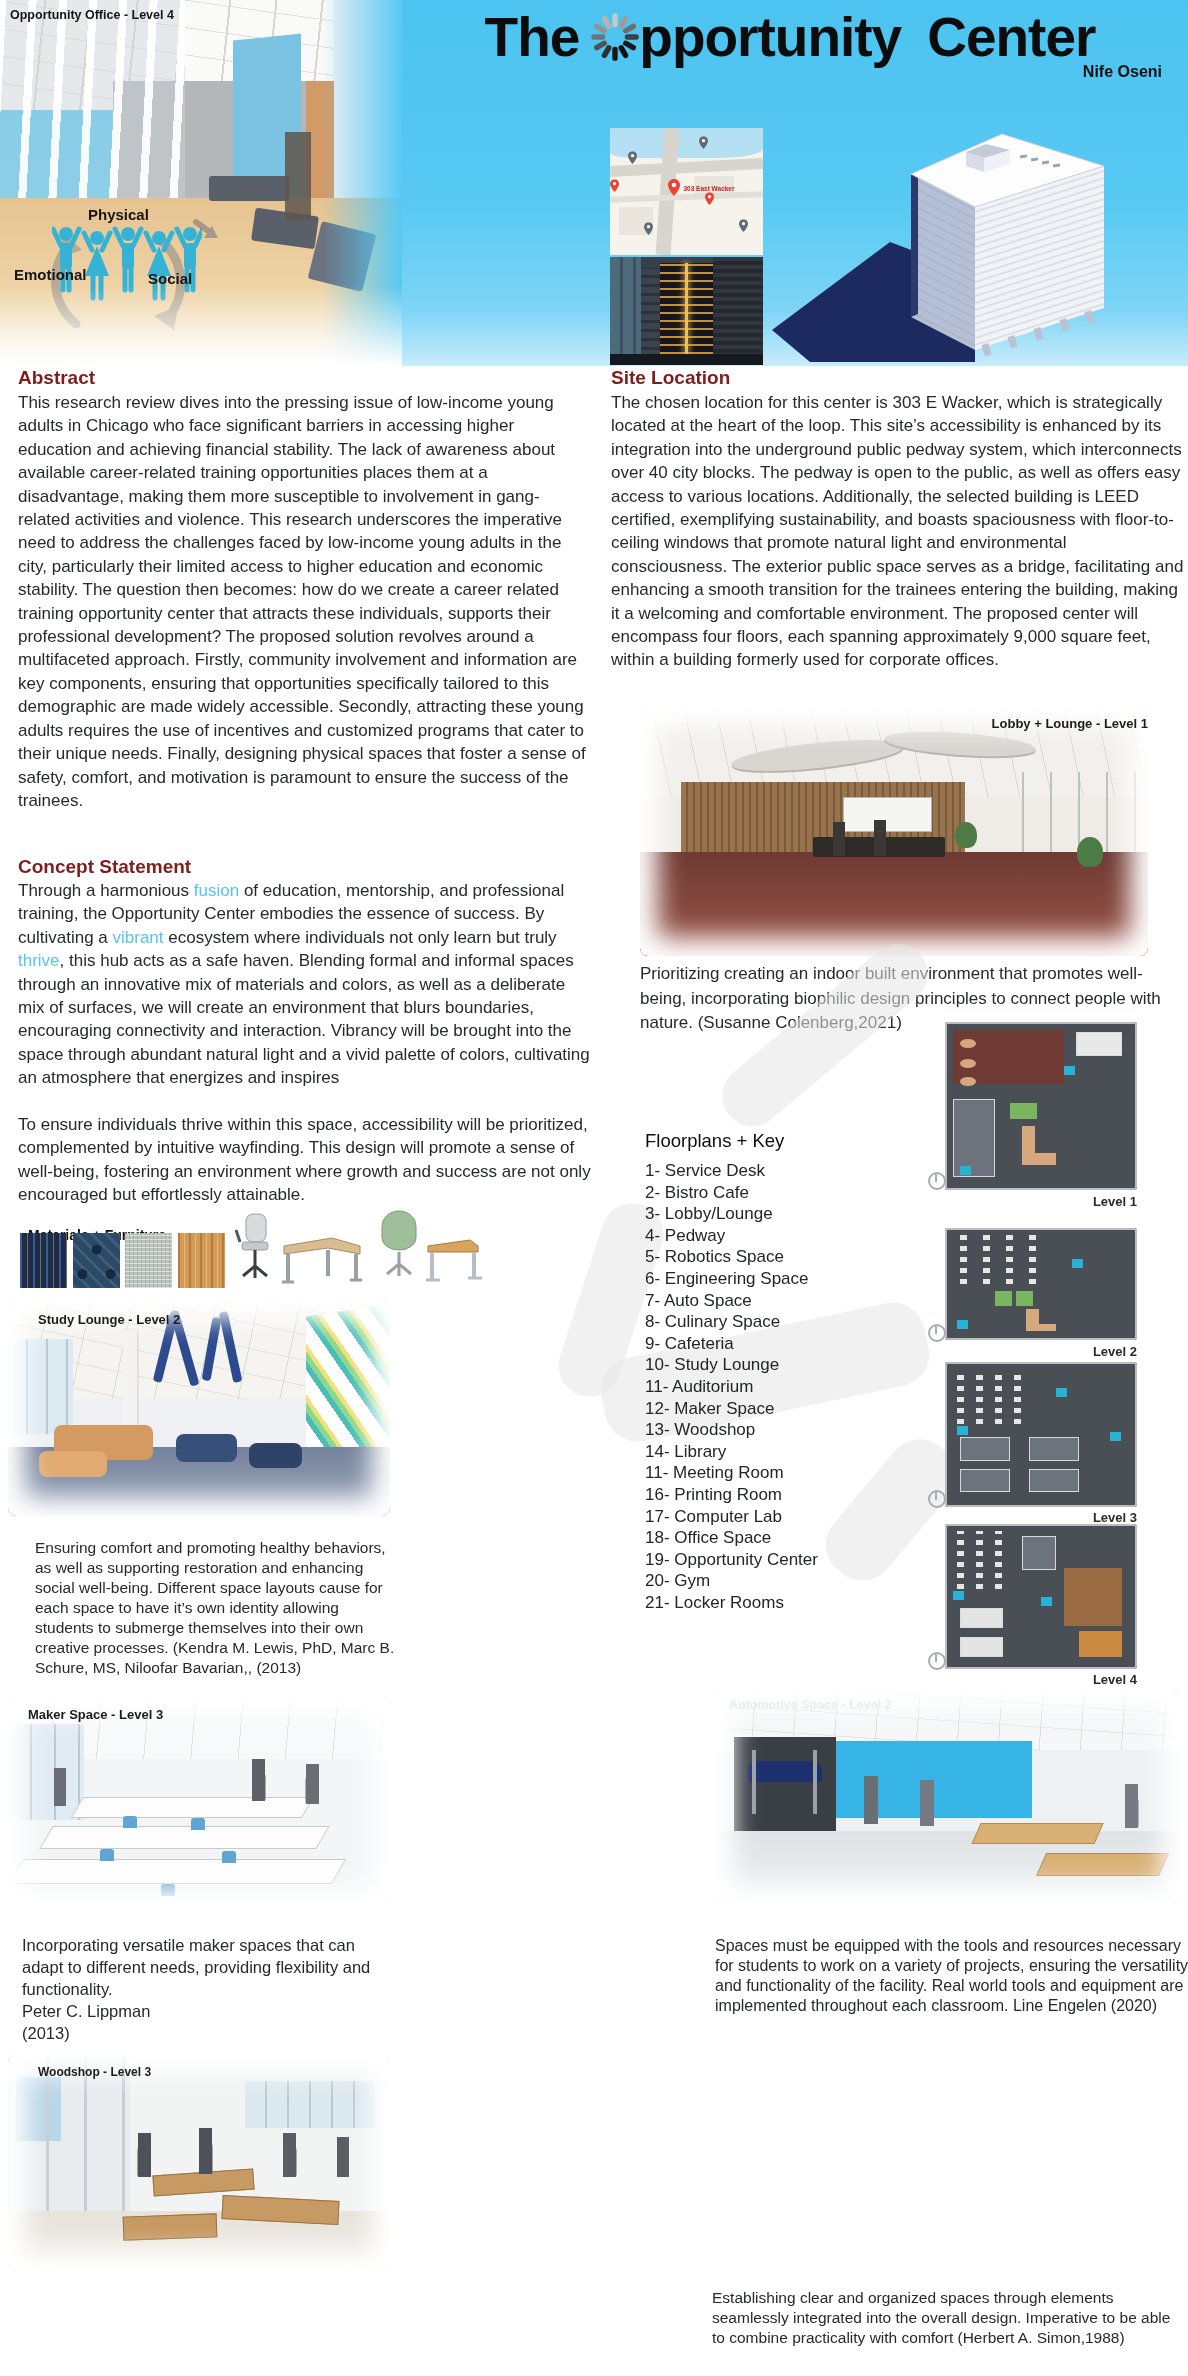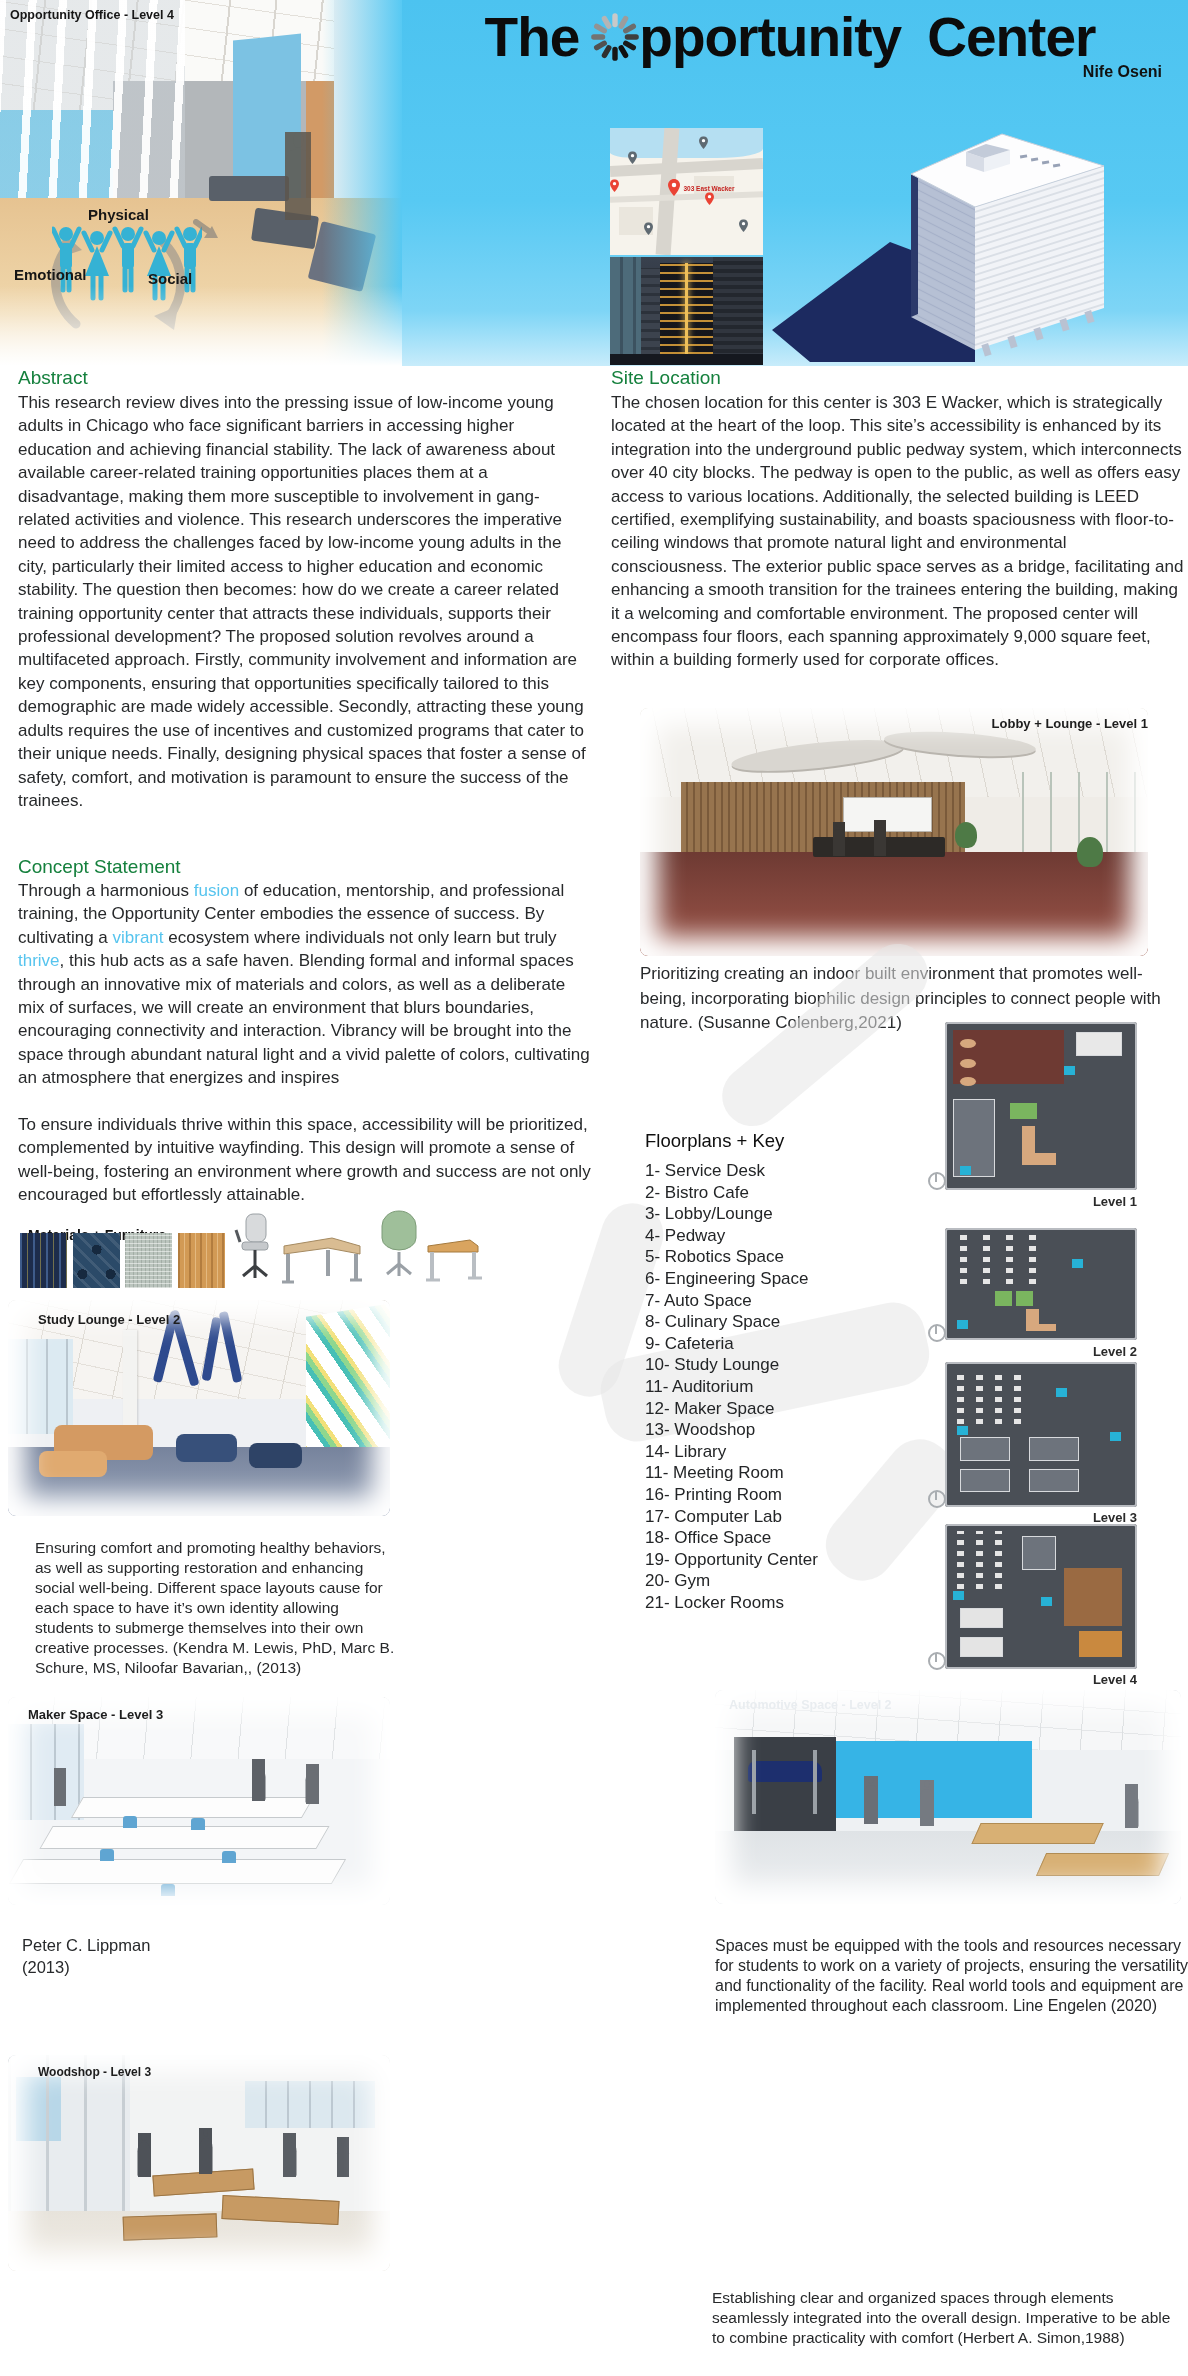--- a/index.html
+++ b/index.html
@@ -44,21 +44,21 @@
   .pin-sm{width:9px;height:13px;}
   .map-pin-label{position:absolute;font-size:6.5px;color:#c5221f;font-weight:700;white-space:nowrap;}
   
   .night{left:610px;top:257px;width:153px;height:108px;background:linear-gradient(180deg,#39414e,#232831);overflow:hidden;}
   .night .bldg{position:absolute;}
   .night .gold{left:33%;top:6%;width:34%;height:84%;background:
       repeating-linear-gradient(0deg,rgba(222,160,54,.85) 0 2px,rgba(20,21,26,.95) 2px 8px);}
   .night .goldline{left:49%;top:6%;width:3px;height:84%;background:#eec05a;box-shadow:0 0 6px 1px rgba(238,192,90,.8);}
   .night .street{left:0;bottom:0;width:100%;height:10%;background:#15181f;}
   
-  .h2{font-size:19px;font-weight:400;color:#15803d;}
+  .h2{font-size:19px;font-weight:700;color:#7f1d1d;}
   .body-txt{font-size:17px;line-height:23.4px;color:#27292b;}
   .hl{color:#56c4ee;}
   .cap-lg{font-size:17px;line-height:24.5px;color:#27292b;}
   .cap-md{font-size:16.5px;line-height:22px;color:#27292b;}
   .cap-sm{font-size:15.5px;line-height:20px;color:#27292b;}
   .img-label{font-size:13px;font-weight:700;color:#1d1d1d;}
   .materials-label{font-size:14px;font-weight:700;color:#111;}
   
   .frame{overflow:hidden;border-radius:8px;}
   .vig{position:absolute;inset:0;border-radius:inherit;pointer-events:none;
@@ -538,20 +538,21 @@
         <b></b>
       </div>
     <div class="sil" style="left:12%;top:34%;width:12px;height:38px;background:#6a6e74;">
         <i></i>
         <b></b>
       </div>
     <div class="vig"></div>
     <div class="abs img-label" style="left:20px;top:10px;">Maker Space - Level 3</div>
   </div>
   <div class="abs cap-md" style="left:22px;top:1934px;width:372px;">
+    <div> Incorporating versatile maker spaces that can adapt to different needs, providing flexibility and functionality.</div>
     <div>Peter C. Lippman</div>
     <div>(2013)</div>
   </div>
 
   <div class="abs frame wood" style="left:8px;top:2055px;width:382px;height:216px;">
     <div class="winb"></div>
     <div class="blue"></div>
     <div class="glass"></div>
     <div class="floor"></div>
     <div class="tbl" style="left:38%;top:54%;width:26%;height:9%;transform:rotate(-4deg);"></div>

